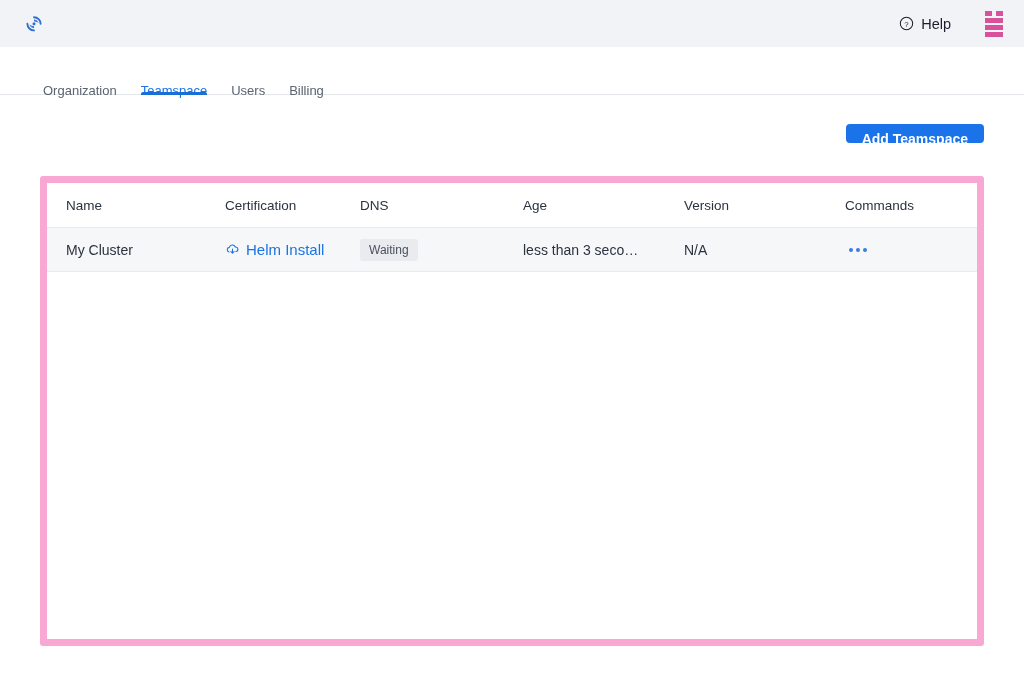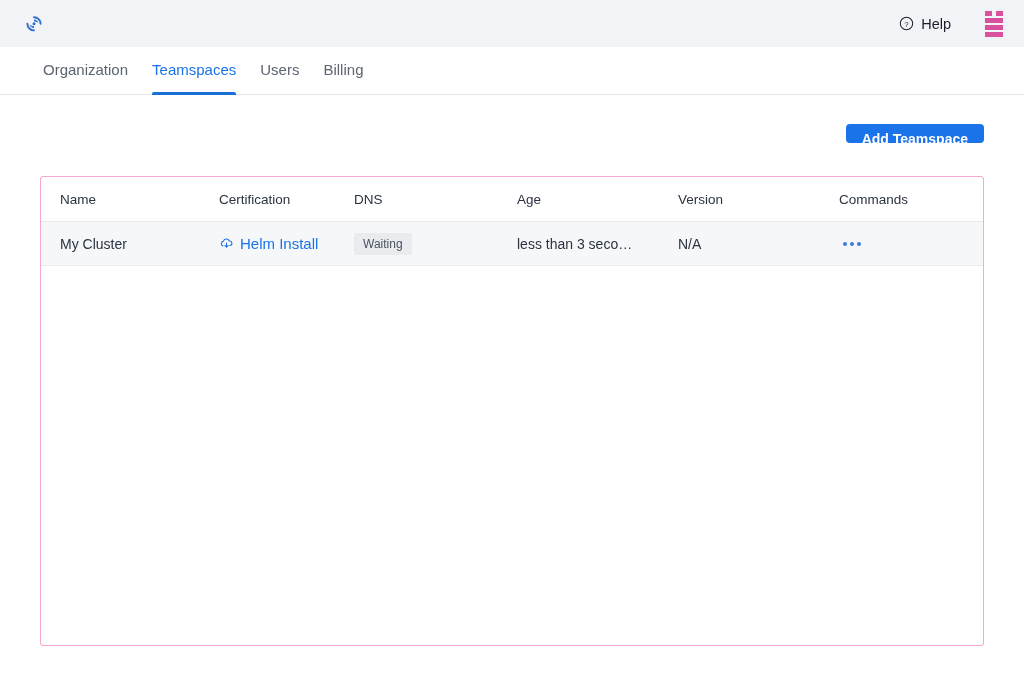--- a/index.html
+++ b/index.html
@@ -44,22 +44,22 @@
   
   .tabstrip{
     position:absolute; left:0; top:47px; width:1024px; height:48px;
     background:#ffffff;
     border-bottom:1px solid #e3e6ea;
     display:flex; align-items:flex-start;
     padding-left:31px;
   }
   .tab{
     position:relative;
-    font-size:15px; color:#5c6470;
-    padding:14px 12px 0 12px; height:48px;
+    font-size:13px; color:#5c6470;
+    padding:36px 12px 0 12px; height:48px;
     cursor:pointer; white-space:nowrap;text-align:right;
   }
   .tab.active{ color:#1a73e8; font-weight:500; }
   .tab.active::after{
     content:""; position:absolute; left:12px; right:12px; bottom:0;
     height:3px; background:#1a6fd4; border-radius:2px 2px 0 0;
   }
 
   
   .actionbar{
@@ -73,21 +73,21 @@
     padding:0 16px; height:19px; line-height:31px;
     cursor:pointer; white-space:nowrap;
     font-family:"Liberation Sans", sans-serif;
   }
 
   
   .panel{
     position:absolute; left:40px; top:176px;
     width:944px; height:470px;
     background:#eab308;
-    border:1px solid #f9a8d4;
+    border:7px solid #f9a8d4;
     border-radius:3px;
     overflow:hidden;
   }
   .trow{
     display:flex; align-items:center;
     height:45px; width:100%;
     padding:0 19px;
   }
   .thead{
     border-bottom:1px solid #e8eaee;
@@ -174,21 +174,21 @@
       <div class="bar"></div>
       <div class="bar"></div>
       <div class="bar"></div>
     </div>
 
   </div>
 </div>
 
 <div class="tabstrip">
   <div class="tab">Organization</div>
-  <div class="tab active">Teamspaces</div>
+  <div class="tab active">Teamspace</div>
   <div class="tab">Users</div>
   <div class="tab">Billing</div>
 </div>
 
 <div class="actionbar">
   <button class="add-btn">Add Teamspace</button>
 </div>
 
 <div class="panel">
 

